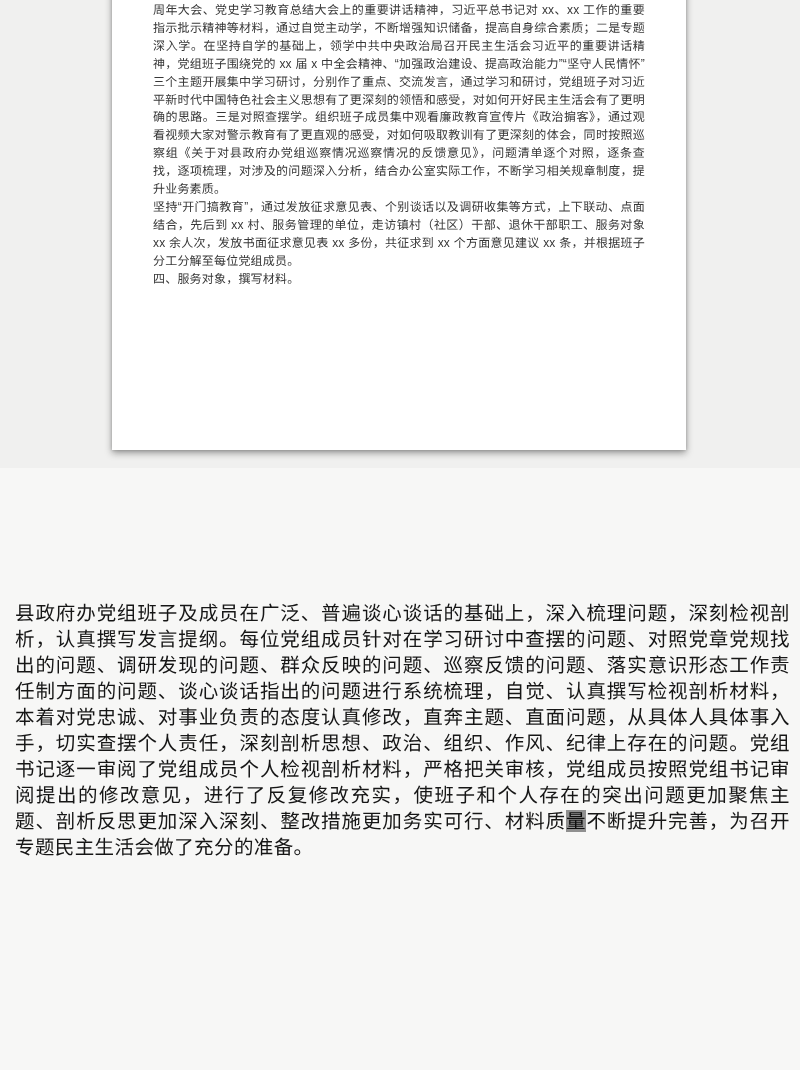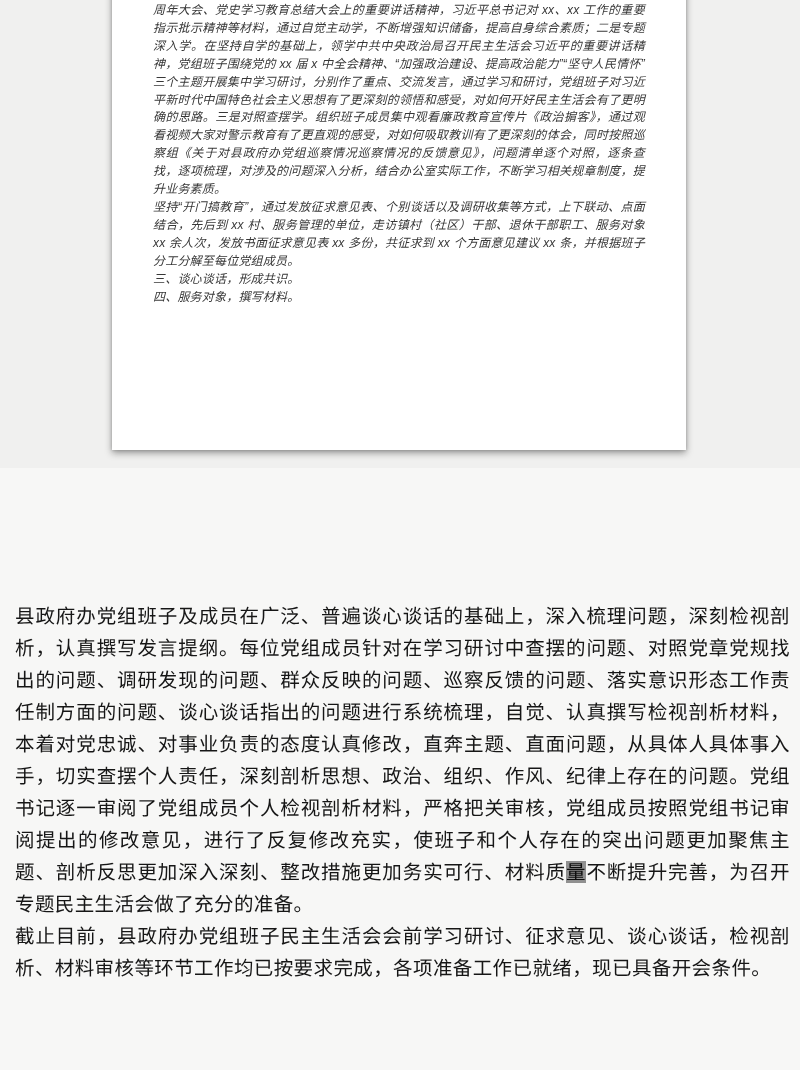--- a/index.html
+++ b/index.html
@@ -13,21 +13,20 @@
     overflow: hidden;
     background: #f7f7f6;
     font-family: "Liberation Sans", sans-serif;
   }
   
   .viewer-strip {
     position: absolute;
     top: 0; left: 0;
     width: 800px; height: 468px;
     background: #f0f0ef;
-    font-style: italic;
   }
   
   .doc-page {
     position: absolute;
     left: 112px;
     top: -22px;
     width: 574px;
     height: 472px;
     box-sizing: border-box;
     padding: 24px 41px 0 41px;
@@ -44,39 +43,37 @@
 
   
   .body-text {
     position: absolute;
     top: 600px;
     left: 0;
     width: 800px;
     box-sizing: border-box;
     padding: 0 10px 0 15px;
     font-size: 19.5px;
-    line-height: 32px;
+    line-height: 26px;
     letter-spacing: 0.4px;
     color: #161616;
     text-align: justify;
   }
   .body-text p { margin: 0; }
   .cursor-hl {
     background: #909090;
     color: #0d0d0d;
   }
 </style>
 </head>
 <body>
 
 <div class="viewer-strip" style="background: rgb(240, 240, 239);">
   <div class="doc-page" style="background: rgb(255, 255, 255);">
     <p>周年大会、党史学习教育总结大会上的重要讲话精神，习近平总书记对 xx、xx 工作的重要指示批示精神等材料，通过自觉主动学，不断增强知识储备，提高自身综合素质；二是专题深入学。在坚持自学的基础上，领学中共中央政治局召开民主生活会习近平的重要讲话精神，党组班子围绕党的 xx 届 x 中全会精神、“加强政治建设、提高政治能力”“坚守人民情怀”三个主题开展集中学习研讨，分别作了重点、交流发言，通过学习和研讨，党组班子对习近平新时代中国特色社会主义思想有了更深刻的领悟和感受，对如何开好民主生活会有了更明确的思路。三是对照查摆学。组织班子成员集中观看廉政教育宣传片《政治掮客》，通过观看视频大家对警示教育有了更直观的感受，对如何吸取教训有了更深刻的体会，同时按照巡察组《关于对县政府办党组巡察情况巡察情况的反馈意见》，问题清单逐个对照，逐条查找，逐项梳理，对涉及的问题深入分析，结合办公室实际工作，不断学习相关规章制度，提升业务素质。</p>
     <p>坚持“开门搞教育”，通过发放征求意见表、个别谈话以及调研收集等方式，上下联动、点面结合，先后到 xx 村、服务管理的单位，走访镇村（社区）干部、退休干部职工、服务对象 xx 余人次，发放书面征求意见表 xx 多份，共征求到 xx 个方面意见建议 xx 条，并根据班子分工分解至每位党组成员。</p>
-    <p>三、谈心谈话，形成共识。</p>
     <p>四、服务对象，撰写材料。</p>
   </div>
 </div>
 
 <div class="body-text">
   <p><span>县政府办党组班子及成员在广泛、普遍谈心谈话的基础上，深入梳理问题，深刻检视剖析，认真撰写发言提纲。每位党组成员针对在学习研讨中查摆的问题、对照党章党规找出的问题、调研发现的问题、群众反映的问题、巡察反馈的问题、落实意识形态工作责任制方面的问题、谈心谈话指出的问题进行系统梳理，自觉、认真撰写检视剖析材料，本着对党忠诚、对事业负责的态度认真修改，直奔主题、直面问题，从具体人具体事入手，切实查摆个人责任，深刻剖析思想、政治、组织、作风、纪律上存在的问题。党组书记逐一审阅了党组成员个人检视剖析材料，严格把关审核，党组成员按照党组书记审阅提出的修改意见，进行了反复修改充实，使班子和个人存在的突出问题更加聚焦主题、剖析反思更加深入深刻、整改措施更加务实可行、材料质</span><span class="cursor-hl" style="background: rgb(144, 144, 144);">量</span><span>不断提升完善，为召开专题民主生活会做了充分的准备。</span></p>
-  <p>截止目前，县政府办党组班子民主生活会会前学习研讨、征求意见、谈心谈话，检视剖析、材料审核等环节工作均已按要求完成，各项准备工作已就绪，现已具备开会条件。</p>
 </div>
 
 </body></html>

